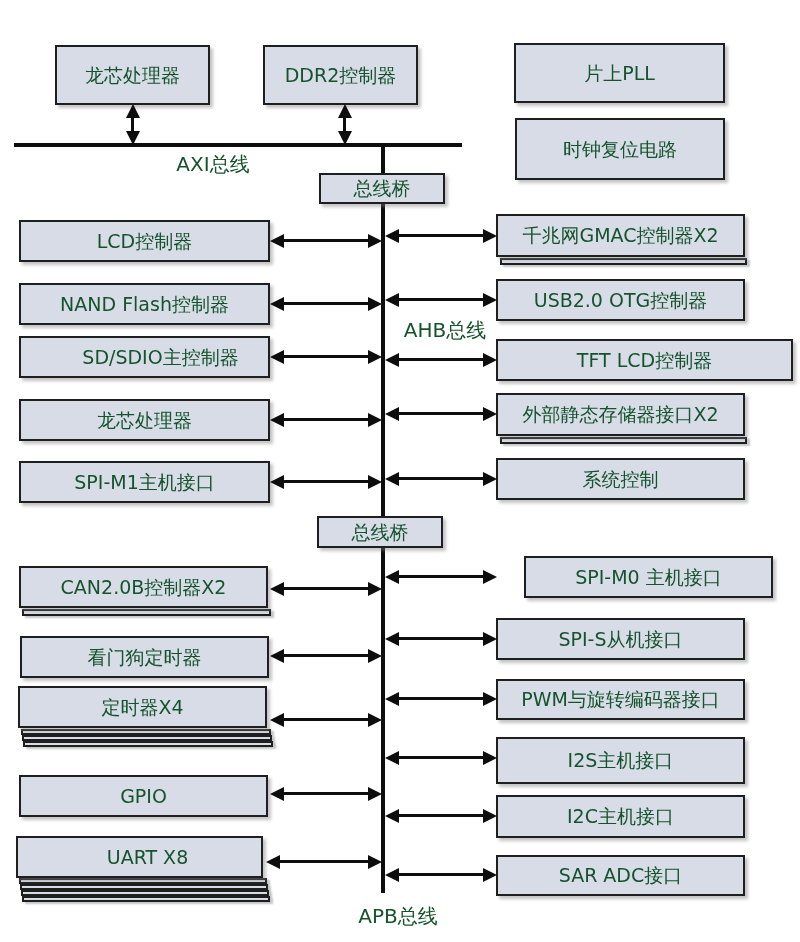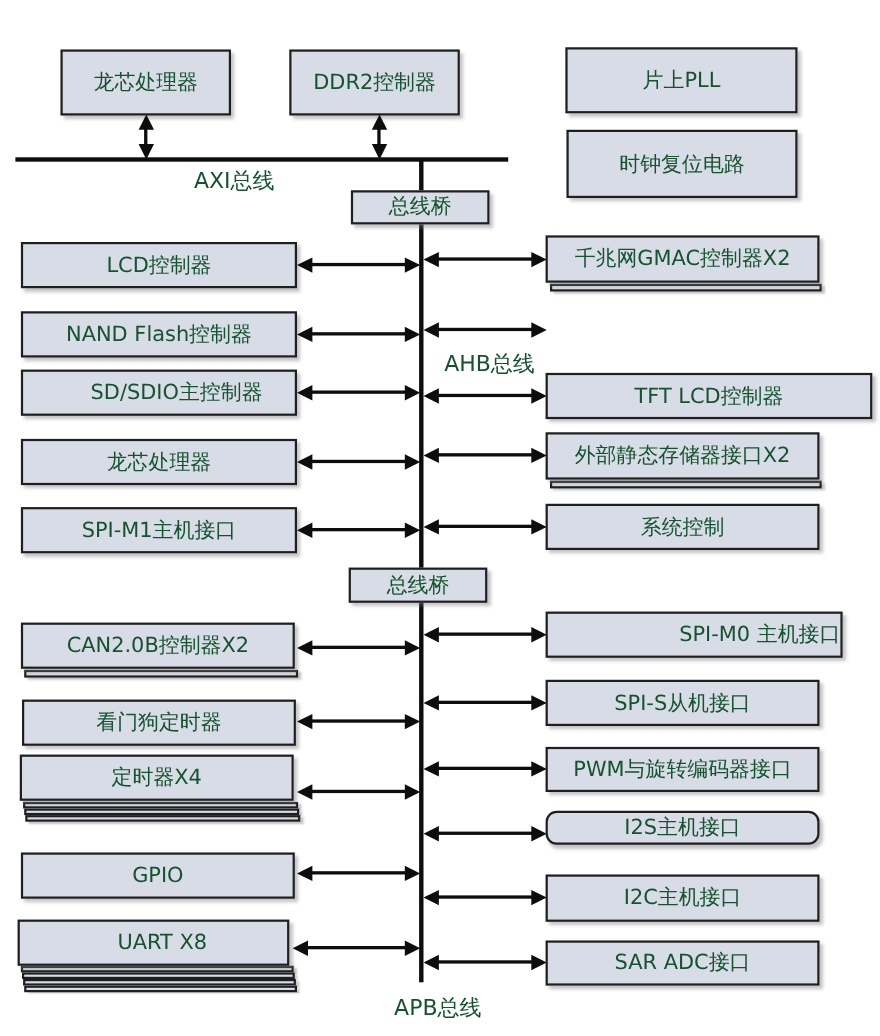--- a/index.html
+++ b/index.html
@@ -83,20 +83,23 @@
   <div class="node" style="left:19px;top:399px;width:251px;height:42px;">
     <span>龙芯处理器</span>
   </div>
   <div class="node" style="left:19px;top:461px;width:251px;height:42px;">
     <span>SPI-M1主机接口</span>
   </div>
 
   <div class="node" style="left:496px;top:214px;width:249px;height:43px;">
     <span>千兆网GMAC控制器X2</span>
   </div>
+  <div class="node" style="left:496px;top:279px;width:249px;height:42px;">
+    <span>USB2.0 OTG控制器</span>
+  </div>
   <div class="node" style="left:496px;top:339px;width:297px;height:42px;justify-content:center;">
     <span>TFT LCD控制器</span>
   </div>
   <div class="node" style="left:496px;top:393px;width:249px;height:43px;">
     <span>外部静态存储器接口X2</span>
   </div>
   <div class="node" style="left:496px;top:458px;width:249px;height:42px;">
     <span>系统控制</span>
   </div>
 
@@ -109,30 +112,30 @@
   <div class="node" style="left:18px;top:686px;width:249px;height:42px;">
     <span>定时器X4</span>
   </div>
   <div class="node" style="left:19px;top:775px;width:249px;height:42px;">
     <span>GPIO</span>
   </div>
   <div class="node" style="left:16px;top:836px;width:247px;height:42px;padding-left:16px;">
     <span>UART X8</span>
   </div>
 
-  <div class="node" style="left:496px;top:556px;width:270px;height:42px;justify-content:flex-end;">
+  <div class="node" style="left:524px;top:556px;width:249px;height:42px;">
     <span>SPI-M0 主机接口</span>
   </div>
   <div class="node" style="left:496px;top:618px;width:249px;height:42px;">
     <span>SPI-S从机接口</span>
   </div>
   <div class="node" style="left:496px;top:679px;width:249px;height:41px;">
     <span>PWM与旋转编码器接口</span>
   </div>
-  <div class="node" style="left:496px;top:737px;width:249px;height:31px;border-radius:10px;">
+  <div class="node" style="left:496px;top:737px;width:249px;height:47px;">
     <span>I2S主机接口</span>
   </div>
   <div class="node" style="left:496px;top:795px;width:249px;height:43px;">
     <span>I2C主机接口</span>
   </div>
   <div class="node" style="left:496px;top:855px;width:249px;height:41px;">
     <span>SAR ADC接口</span>
   </div>
 
   <div class="arrow-v" style="left:125px;top:104px;height:41px;">

